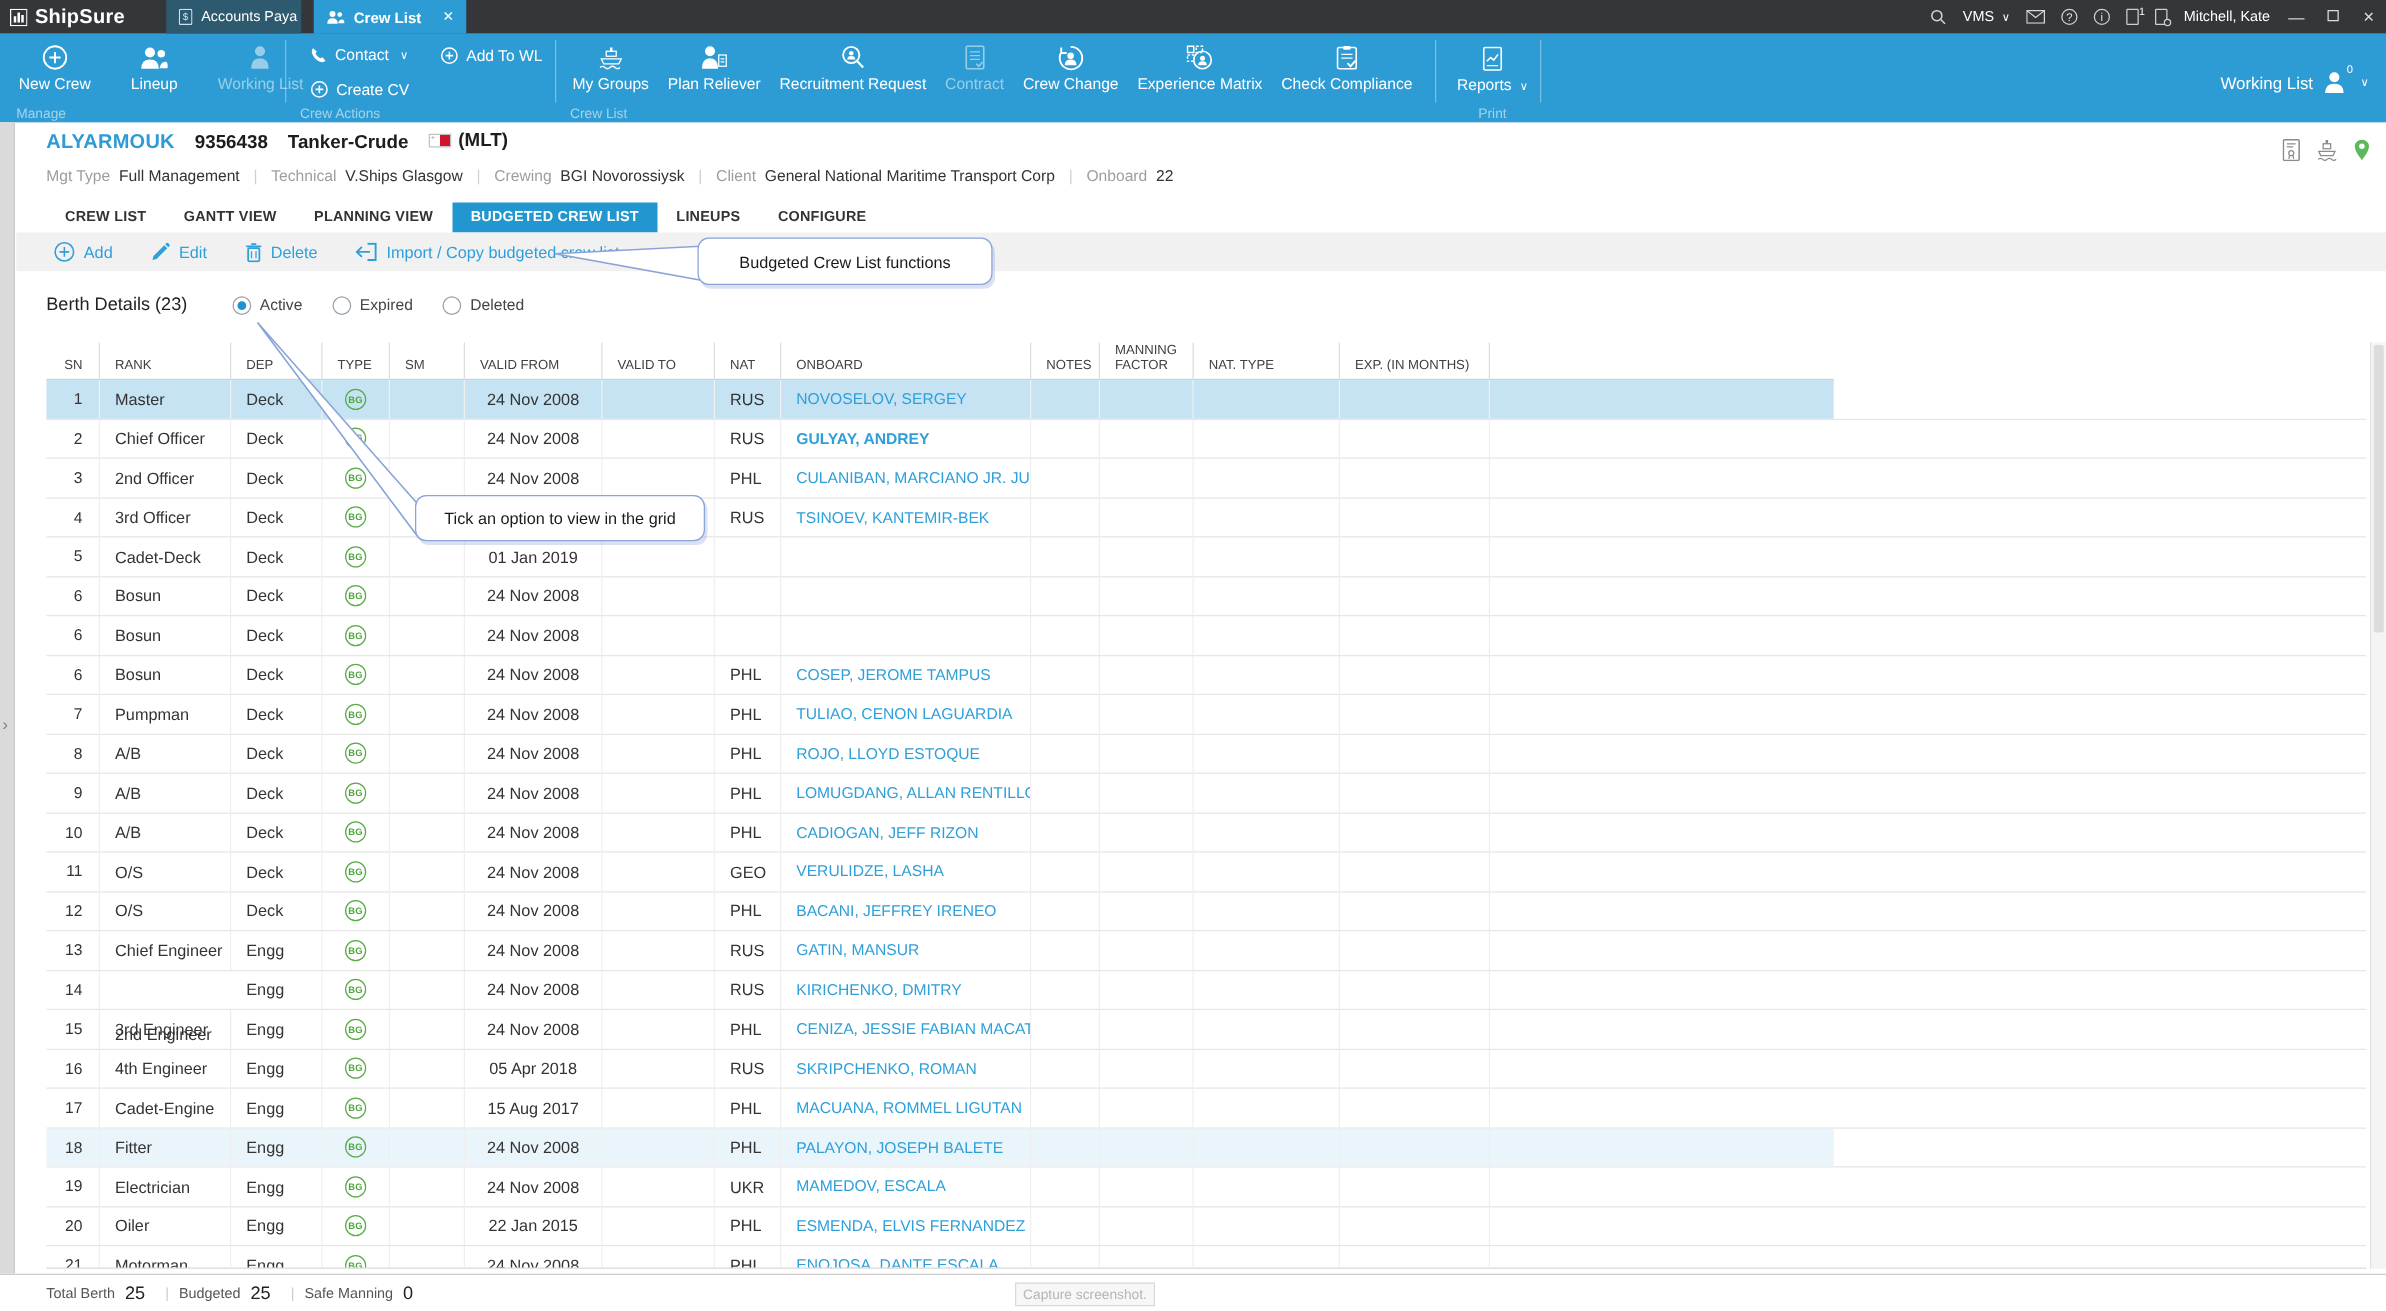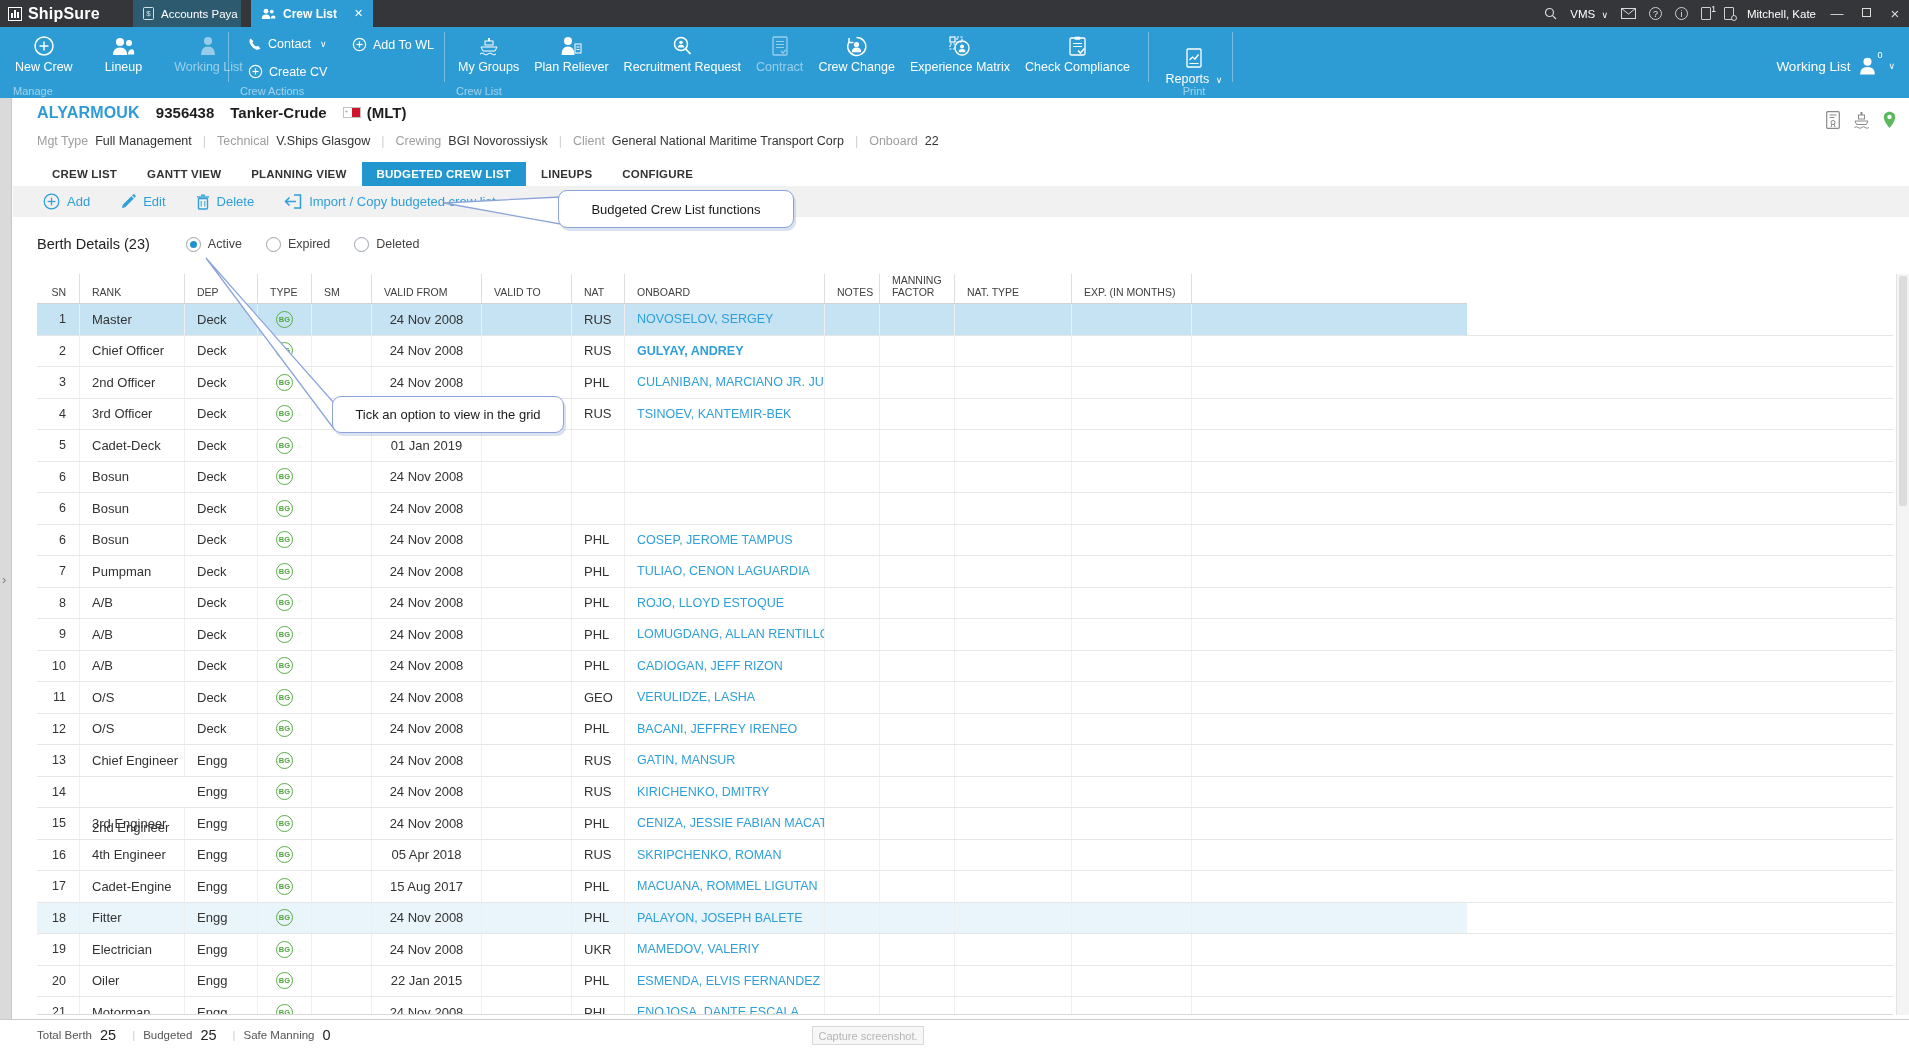--- a/index.html
+++ b/index.html
@@ -336,21 +336,21 @@
               </svg>
             </span>
           <span>Check Compliance</span>
         </div>
       </div>
       <div class="rb-glabel">Crew List</div>
     </div>
     <div class="rb-sep" style="left:1148px;"></div>
 
     <div class="rb-group grp4">
-      <div class="rb-item" style="margin:12px auto;">
+      <div class="rb-item" style="margin:1px auto;">
         <span class="ic">
             <svg width="16" height="20" viewBox="0 0 16 20">
               <rect x="1" y="1" width="14" height="18" rx="1" fill="none" stroke="#fff" stroke-width="1.3"></rect>
               <path d="M3.5 12 l3 -3 l2.5 2 l3.5 -4.5" fill="none" stroke="#fff" stroke-width="1.3"></path>
               <line x1="3.5" y1="15.5" x2="12.5" y2="15.5" stroke="#fff"></line>
             </svg>
           </span>
         <span><span>Reports</span> <span class="chev">∨</span></span>
       </div>
       <div class="rb-glabel">Print</div>
@@ -956,21 +956,21 @@
           <div class="g-cell rank" style="width: 105px;">Electrician</div>
           <div class="g-cell dep" style="width: 73px;">Engg</div>
           <div class="g-cell type" style="width: 54px;">
             <span class="badge">BG</span>
           </div>
           <div class="g-cell sm" style="width: 60px;"></div>
           <div class="g-cell valid_from" style="width: 110px;">24 Nov 2008</div>
           <div class="g-cell valid_to" style="width: 90px;"></div>
           <div class="g-cell nat" style="width: 53px;">UKR</div>
           <div class="g-cell onboard" style="width: 200px;">
-            <span class="namelink">MAMEDOV, VALERIY</span>
+            <span class="namelink">MAMEDOV, ESCALA</span>
           </div>
           <div class="g-cell notes" style="width: 55px;"></div>
           <div class="g-cell manning_factor" style="width: 75px;"></div>
           <div class="g-cell nat_type" style="width: 117px;"></div>
           <div class="g-cell exp" style="width: 120px;"></div>
           <div class="g-cell filler" style="width: 275px;"></div>
         </div>
       </div>
       <div class="g-row">
         <div class="g-cells">

